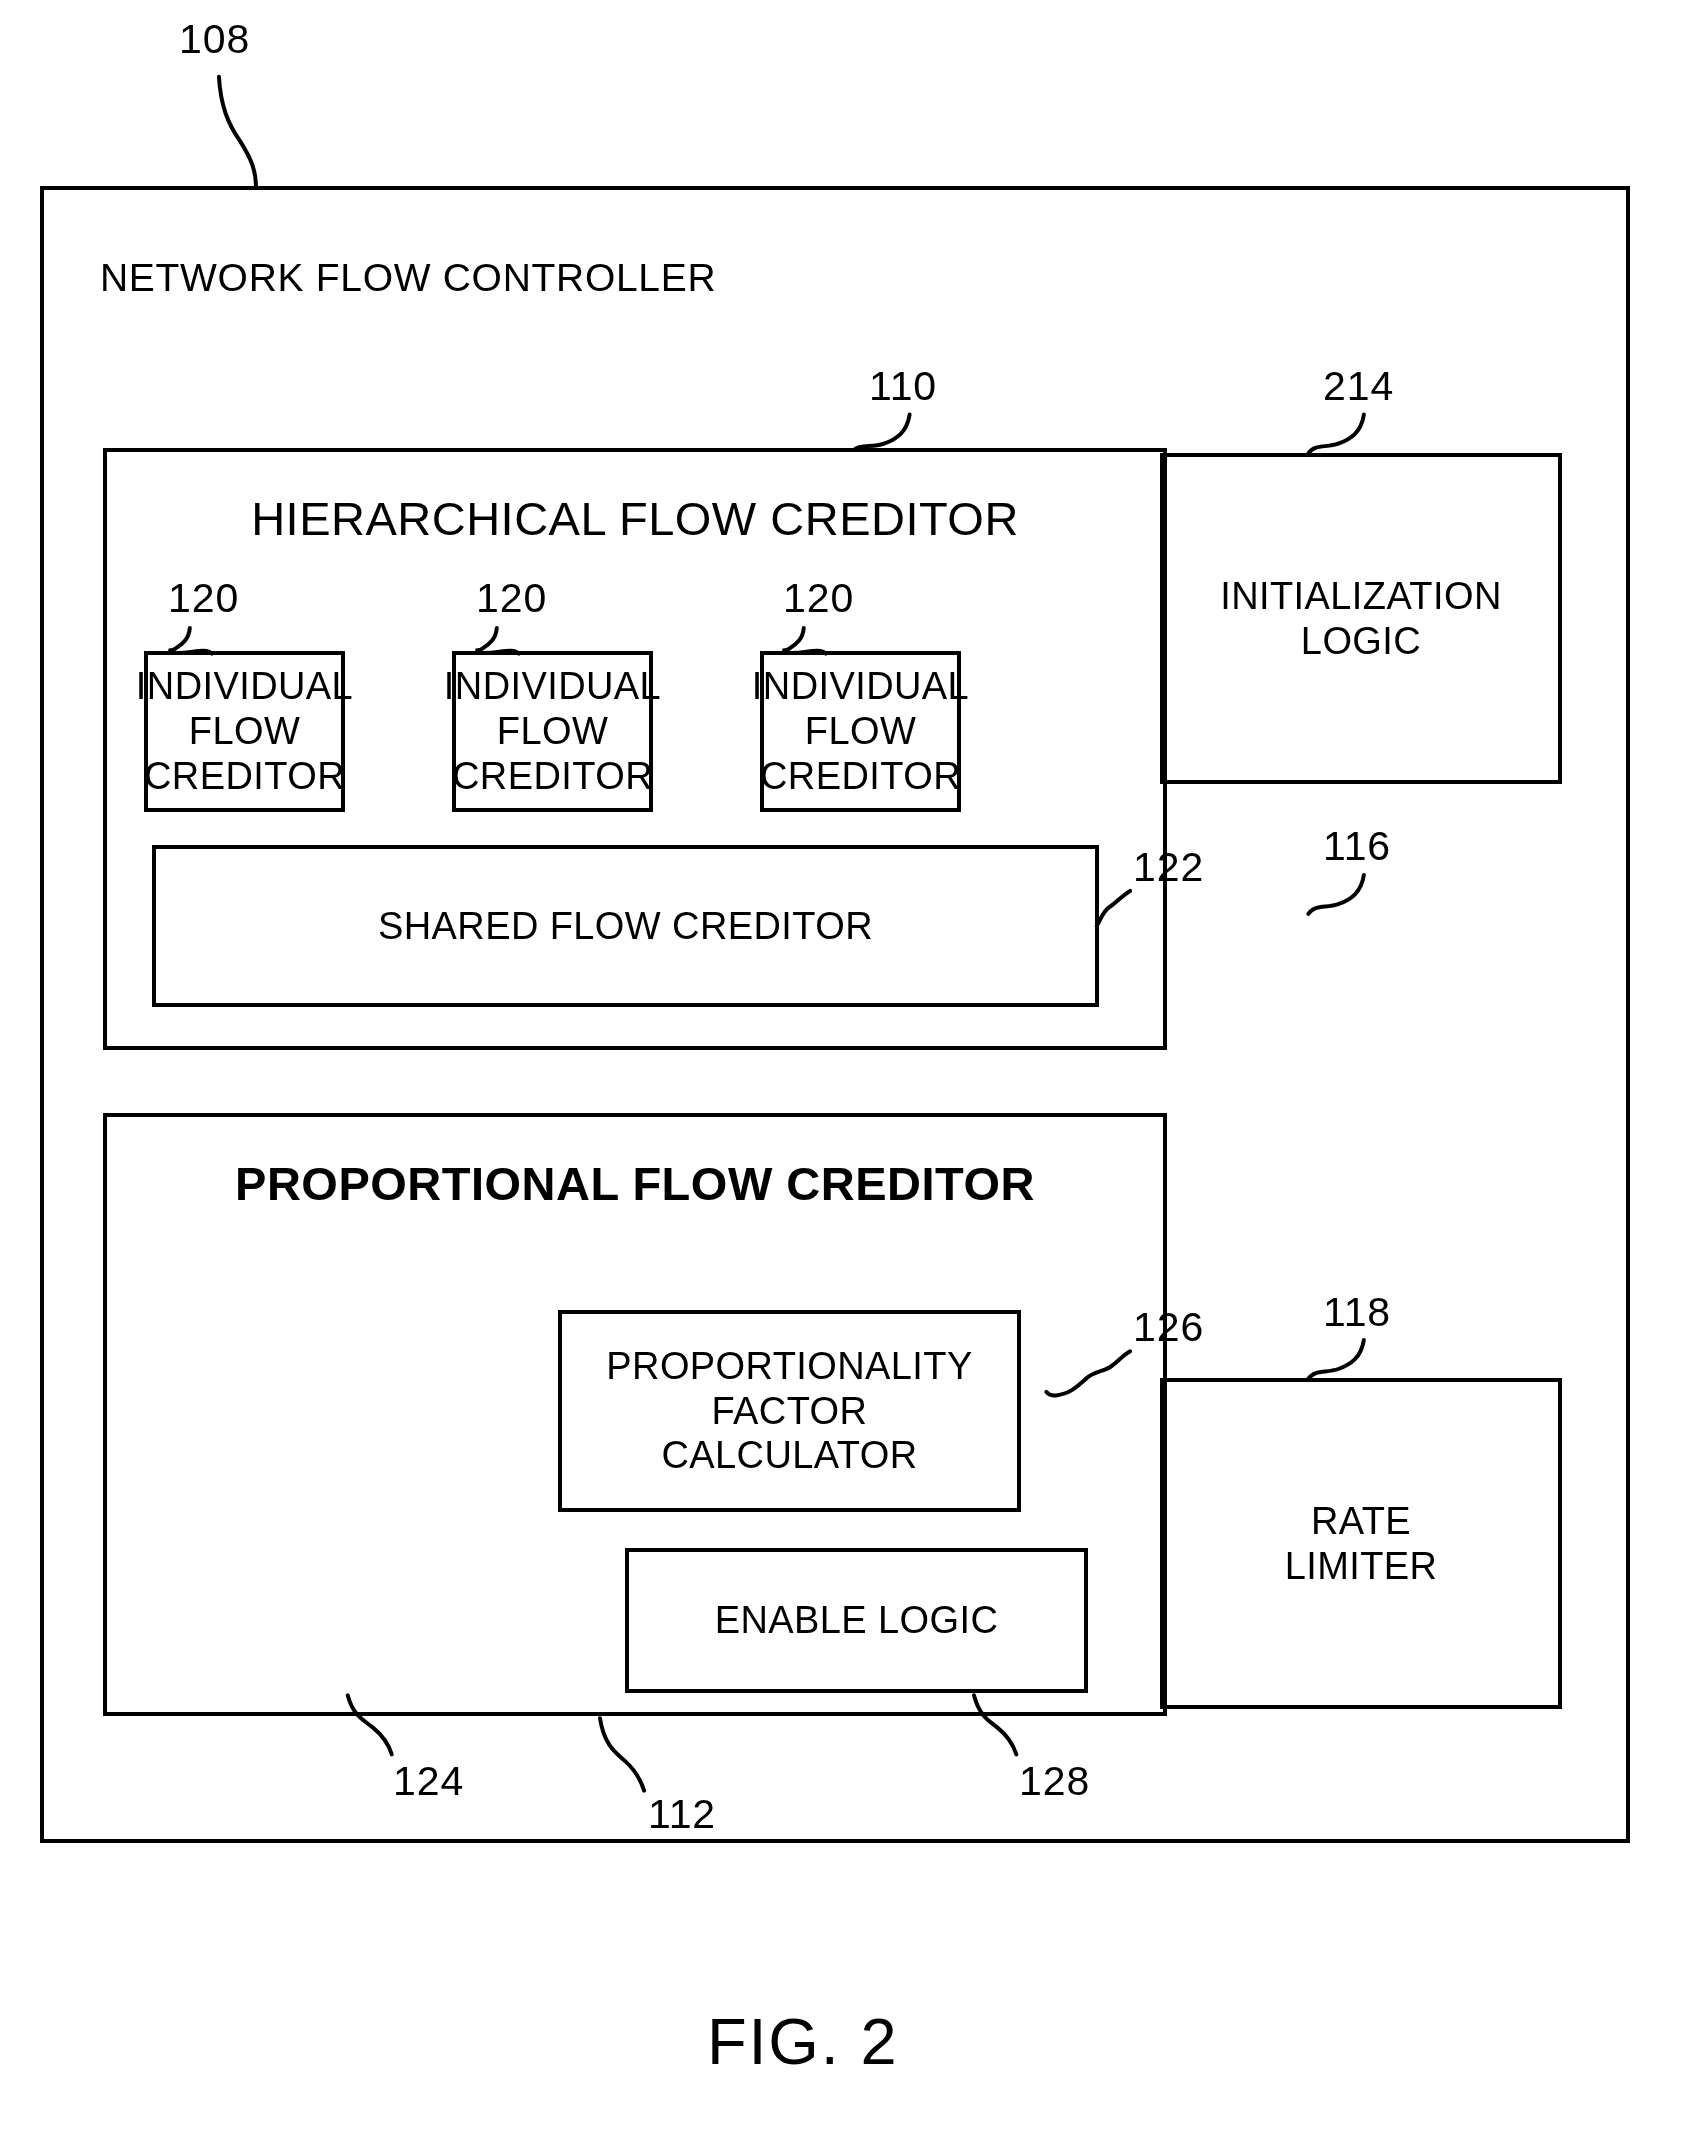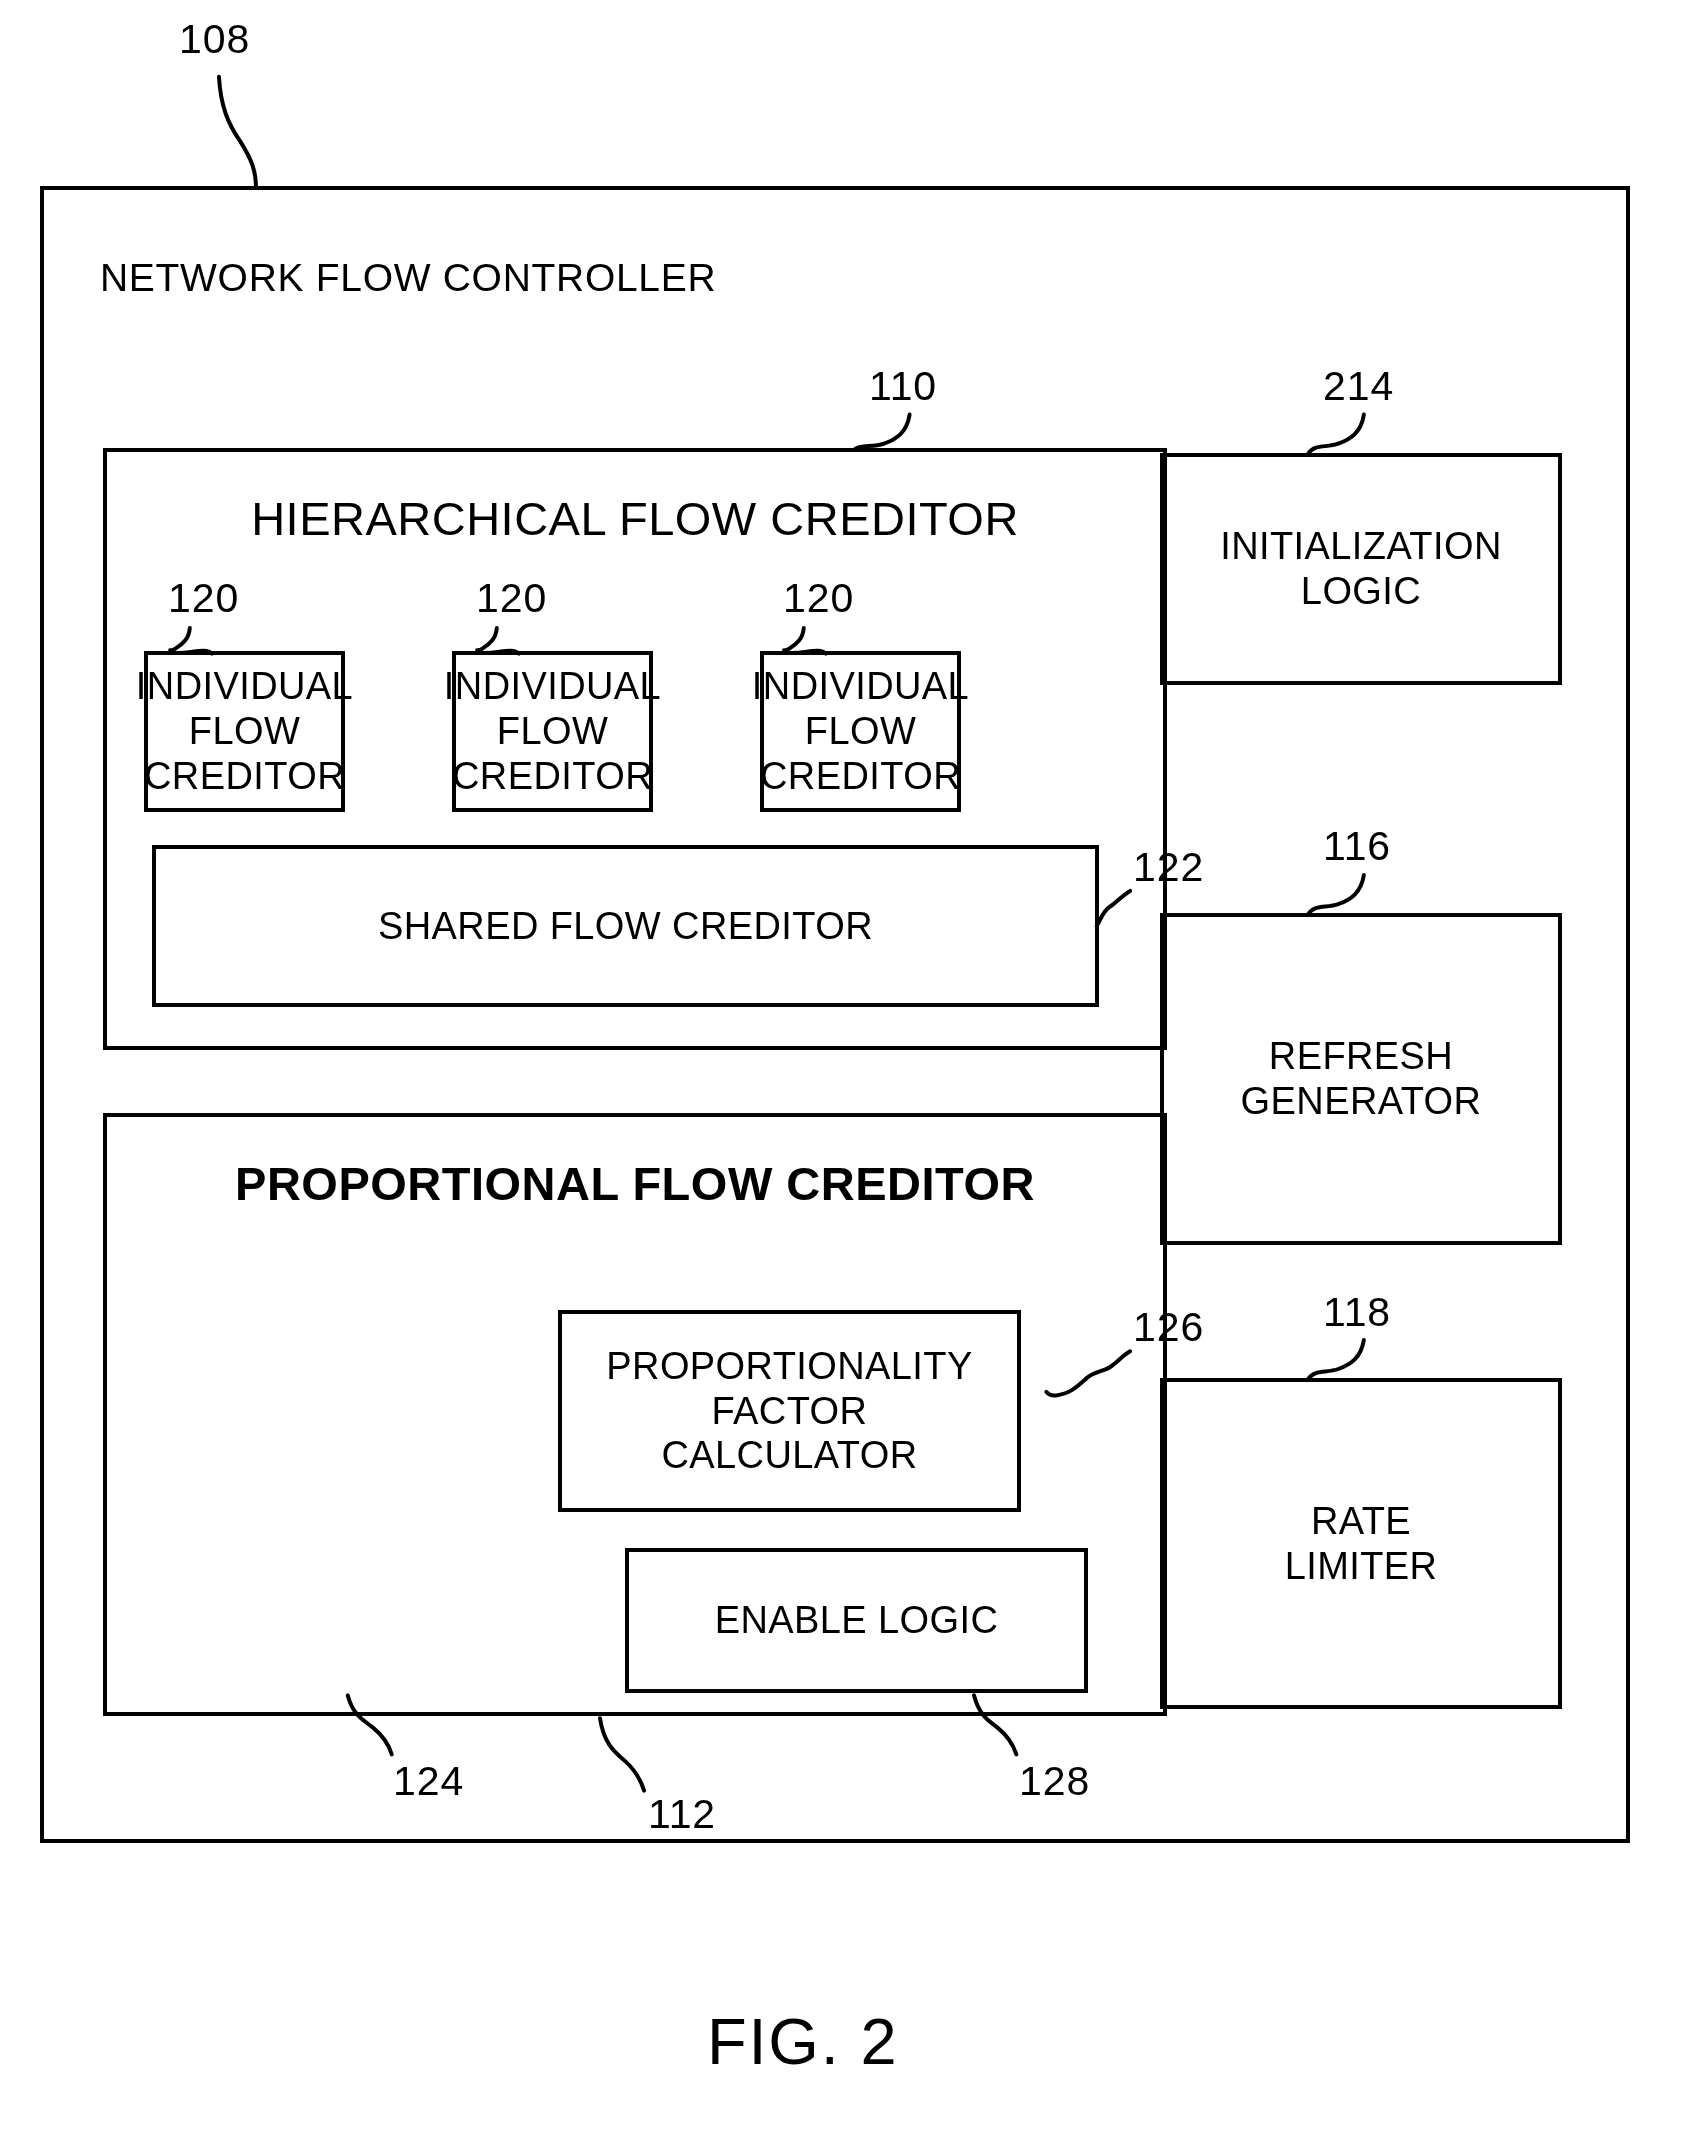--- a/index.html
+++ b/index.html
@@ -117,29 +117,25 @@
   <div class="box" style="left:558px; top:1310px; width:463px; height:202px;">
     <span class="label-txt">PROPORTIONALITY
 FACTOR
 CALCULATOR</span>
   </div>
 
   <div class="box" style="left:583px; top:1548px; width:463px; height:145px;margin-left:42px;">
     <span class="label-txt">ENABLE LOGIC</span>
   </div>
 
-  <div class="box" style="left:1160px; top:453px; width:402px; height:232px;">
+  <div class="box" style="left:1160px; top:453px; width:402px; height:331px;">
     <span class="label-txt">INITIALIZATION
 LOGIC</span>
   </div>
 
-  <div class="box" style="left:1160px; top:913px; width:402px; height:332px;">
-    <span class="label-txt">REFRESH
-GENERATOR</span>
-  </div>
 
   <div class="box" style="left:1160px; top:1378px; width:402px; height:331px;">
     <span class="label-txt">RATE
 LIMITER</span>
   </div>
 
   <div class="ref" style="left:179px; top:16px;">108</div>
 
   <div class="ref" style="left:869px; top:363px;">110</div>
 

